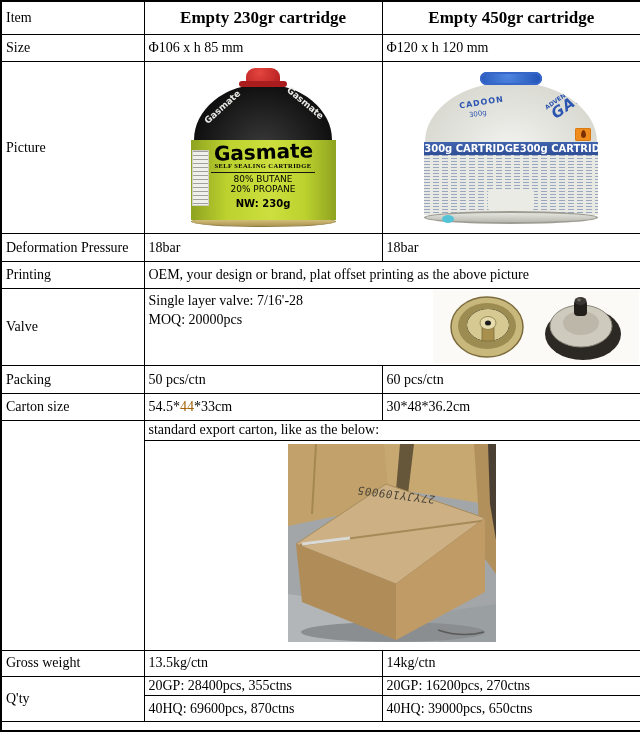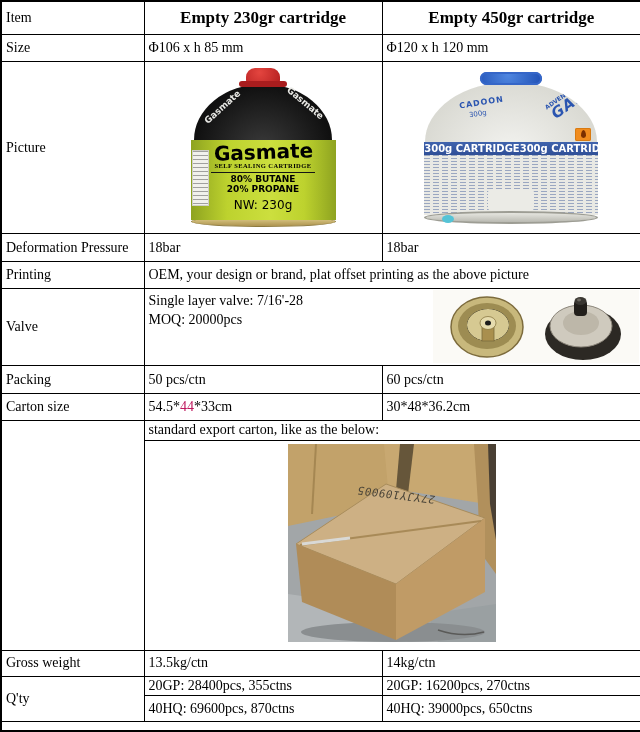--- a/index.html
+++ b/index.html
@@ -2,40 +2,40 @@
 <html><head>
 <meta charset="utf-8">
 <style>
   html,body{margin:0;padding:0;background:#fff;}
   body{width:640px;height:732px;font-family:"Liberation Serif",serif;color:#000;}
   table.spec{border-collapse:collapse;table-layout:fixed;width:640px;height:732px;border:2px solid #000;}
   td{border:1px solid #000;padding:1px 4px;font-size:14px;vertical-align:middle;overflow:hidden;margin-top:36px;}
   td.lbl{text-align:left;white-space:nowrap;}
   td.ctr{text-align:left;}
   td.hdr{font-weight:bold;font-size:17px;text-align:center;}
-  .blue{color:#be185d;}
+  .blue{color:#a16207;}
   .nopad{padding:0;}
 
   
   .piccell{vertical-align:middle;text-align:center;}
   .cart{display:inline-flex;flex-direction:column;align-items:center;position:relative;}
 
   
   .g-cap{width:34px;height:15px;background:radial-gradient(circle at 40% 30%,#e4453f,#b51f20);border-radius:9px 9px 3px 3px;z-index:3;}
   .g-capbase{width:48px;height:6px;background:#a91d1e;border-radius:3px;margin-top:-2px;z-index:3;}
   .g-dome{width:138px;height:56px;background:radial-gradient(ellipse at 50% 115%,#3a3a3a,#101010 70%);border-radius:69px 69px 0 0/56px 56px 0 0;margin-top:-3px;position:relative;z-index:2;}
   .g-sh{position:absolute;font-family:"DejaVu Sans",sans-serif;font-weight:bold;font-size:9px;color:#e8e8e4;}
   .g-sh.l{left:6px;top:18px;transform:rotate(-42deg);}
   .g-sh.r{right:4px;top:14px;transform:rotate(40deg);}
   .g-body{width:145px;height:80px;background:linear-gradient(90deg,#8ea320,#bdd22e 25%,#ccdf3e 55%,#bdd22e 78%,#8ea320);position:relative;text-align:center;padding-top:2px;box-sizing:border-box;}
   .g-brand{font-family:"DejaVu Sans",sans-serif;font-weight:bold;font-size:20px;line-height:20px;letter-spacing:0px;transform:rotate(-2deg);}
   .g-sub{font-family:Liberation Serif, serif;font-weight:bold;font-size:6.5px;line-height:8px;letter-spacing:.4px;}
   .g-div{width:72%;border-top:1px solid #151515;margin:2px auto 1px auto;}
-  .g-mix{font-family:"DejaVu Sans",sans-serif;font-weight:bold;font-size:9px;line-height:10px;}
-  .g-net{font-family:"DejaVu Sans",sans-serif;font-weight:normal;font-size:12px;margin-top:4px;}
+  .g-mix{font-family:"DejaVu Sans",sans-serif;font-weight:normal;font-size:9px;line-height:10px;}
+  .g-net{font-family:"DejaVu Sans",sans-serif;font-weight:bold;font-size:10px;margin-top:4px;}
   .g-label{position:absolute;left:1px;top:10px;width:15px;height:54px;background:#f1f1ec;border:1px solid #cfcfc6;background-image:repeating-linear-gradient(180deg,rgba(80,80,80,.5)0 1px,transparent 1px 4px);}
   .g-rim{width:145px;height:11px;border-radius:50%;background:linear-gradient(180deg,#e4d28f,#ad9450);border:1px solid #8d7a3e;margin-top:-4px;box-sizing:border-box;}
 
   
   .b-cap{width:62px;height:13px;background:radial-gradient(circle at 45% 25%,#4f86e0,#1f4fb4);border-radius:7px;z-index:3;box-shadow:inset 0 0 0 2px #3566c8;}
   .b-dome{width:172px;height:60px;background:radial-gradient(ellipse at 50% 120%,#f3f3f0,#d9d9d2 75%);border-radius:86px 86px 0 0/60px 60px 0 0;margin-top:-3px;position:relative;z-index:2;overflow:hidden;}
   .b-brand{position:absolute;left:34px;top:16px;transform:rotate(-9deg);color:#2b55b0;font-family:"DejaVu Sans",sans-serif;font-weight:bold;font-size:8px;letter-spacing:1px;}
   .b-wt{position:absolute;left:44px;top:28px;transform:rotate(-9deg);color:#2b55b0;font-family:"DejaVu Sans",sans-serif;font-size:7px;}
   .b-adv{position:absolute;right:10px;top:10px;transform:rotate(-35deg);color:#2b55b0;font-family:"DejaVu Sans",sans-serif;font-weight:bold;text-align:center;}
   .b-adv .a1{font-size:6px;display:block;line-height:6px;}

